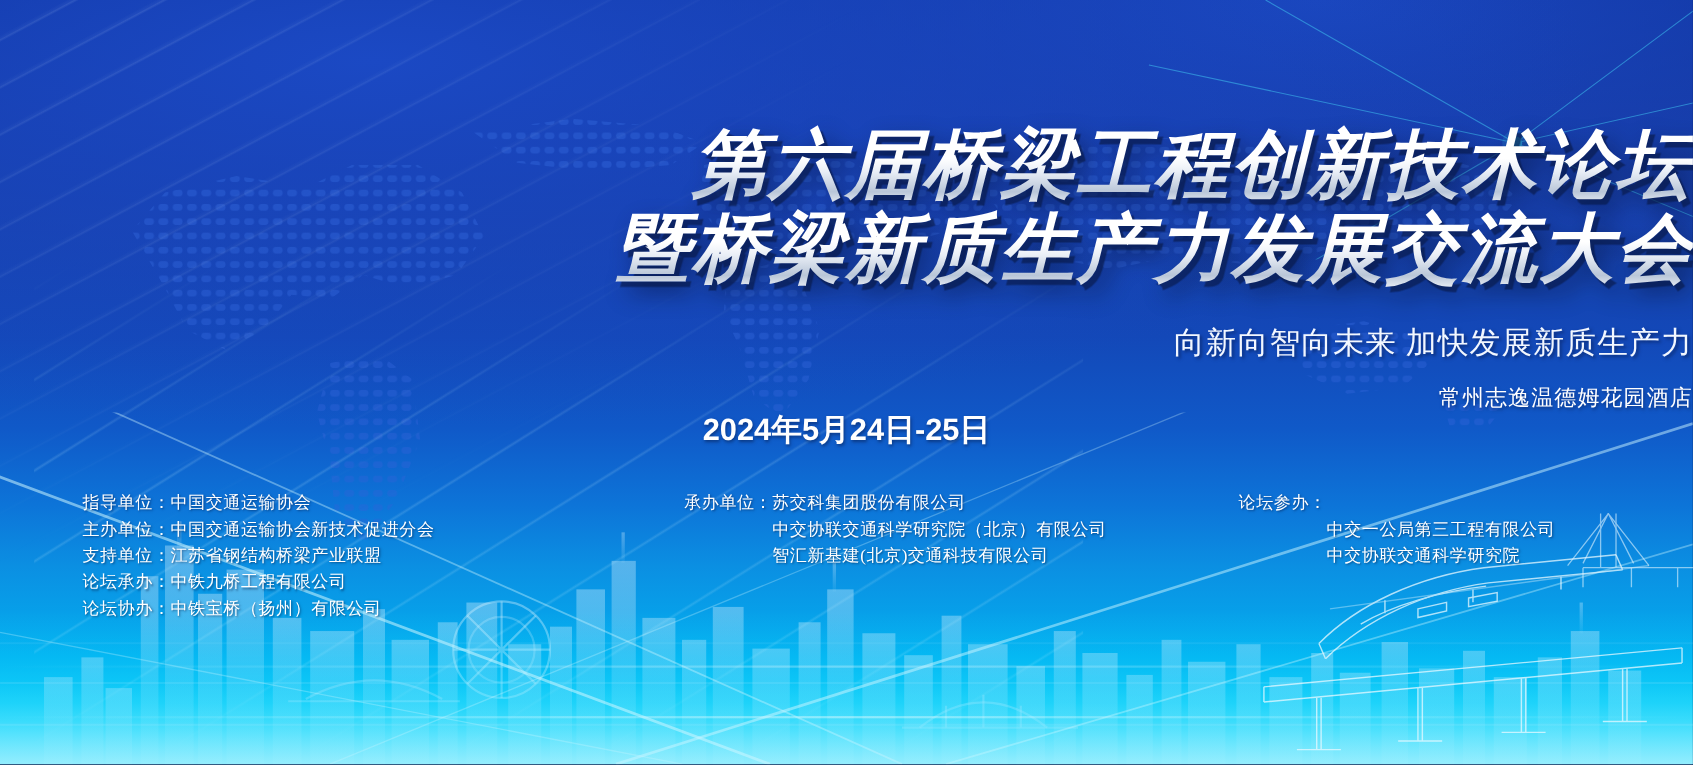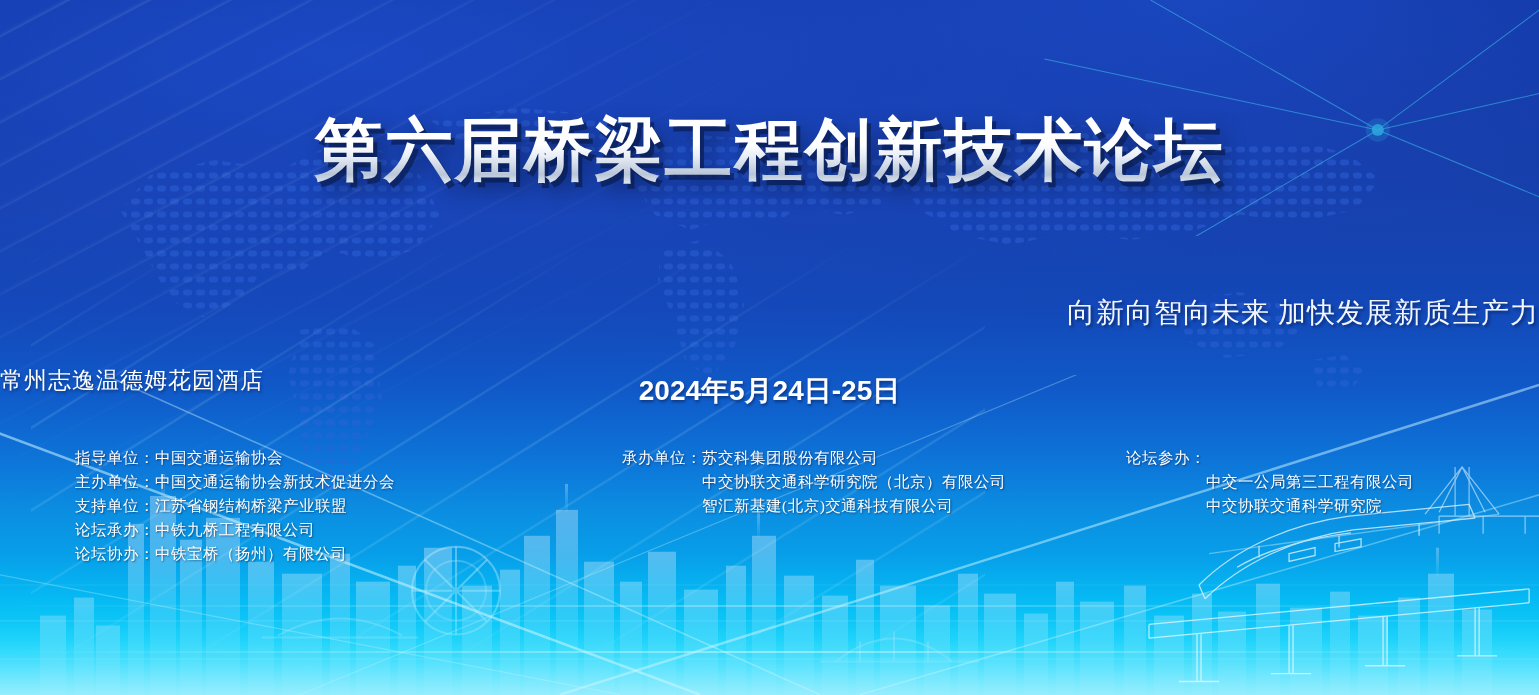--- a/index.html
+++ b/index.html
@@ -107,21 +107,22 @@
   .trainart { position:absolute; right:0; bottom:0; width:26%; height:34%; pointer-events:none; }
 
   
   .content { position:absolute; inset:0; }
 
   .title-block {
     position: absolute;
     top: 112px;
     left: 0;
     width: 100%;
-    text-align: center;
+    text-align: right;
+    font-style: italic;
   }
   .title-line {
     font-family: "Liberation Serif", "DejaVu Serif", serif;
     font-weight: 700;
     font-size: 68px;
     line-height: 76px;
     letter-spacing: 2px;
     background: linear-gradient(180deg, #ffffff 0%, #ffffff 42%, #e9eef6 58%, #b9c6d8 82%, #f2f5fa 100%);
     -webkit-background-clip: text;
     background-clip: text;
@@ -138,24 +139,24 @@
     text-align: right;
     font-size: 28px;
     line-height: 34px;
     color: #f2f7ff;
     letter-spacing: 1px;
     text-shadow: 2px 2px 3px rgba(6,20,60,.55);
   }
 
   .venue {
     position: absolute;
-    top: 367px;
+    top: 348px;
     width: 100%;
-    text-align: left;
-    font-size: 23px;
+    text-align: right;
+    font-size: 20px;
     line-height: 28px;
     color: #ffffff;
     letter-spacing: 1px;
     text-shadow: 1px 2px 3px rgba(6,20,60,.5);
   }
   .dateline {
     position: absolute;
     top: 377px;
     width: 100%;
     text-align: center;
@@ -375,20 +376,21 @@
       <path d="M300,58 L400,58"></path>
       <path d="M323,8 L300,54 M323,8 L346,54 M323,8 L286,56 M323,8 L360,56"></path>
       <path d="M300,58 L300,76 M344,58 L344,76 M386,58 L386,76"></path>
     </g>
   </svg>
 
   <div class="content">
 
     <div class="title-block">
       <div class="title-line">第六届桥梁工程创新技术论坛</div>
+      <div class="title-line">暨桥梁新质生产力发展交流大会</div>
     </div>
 
     <div class="subtitle">向新向智向未来 加快发展新质生产力</div>
 
     <div class="venue">常州志逸温德姆花园酒店</div>
     <div class="dateline">2024年5月24日-25日</div>
 
     <div class="credits">
 
       <div class="credit-col left">

